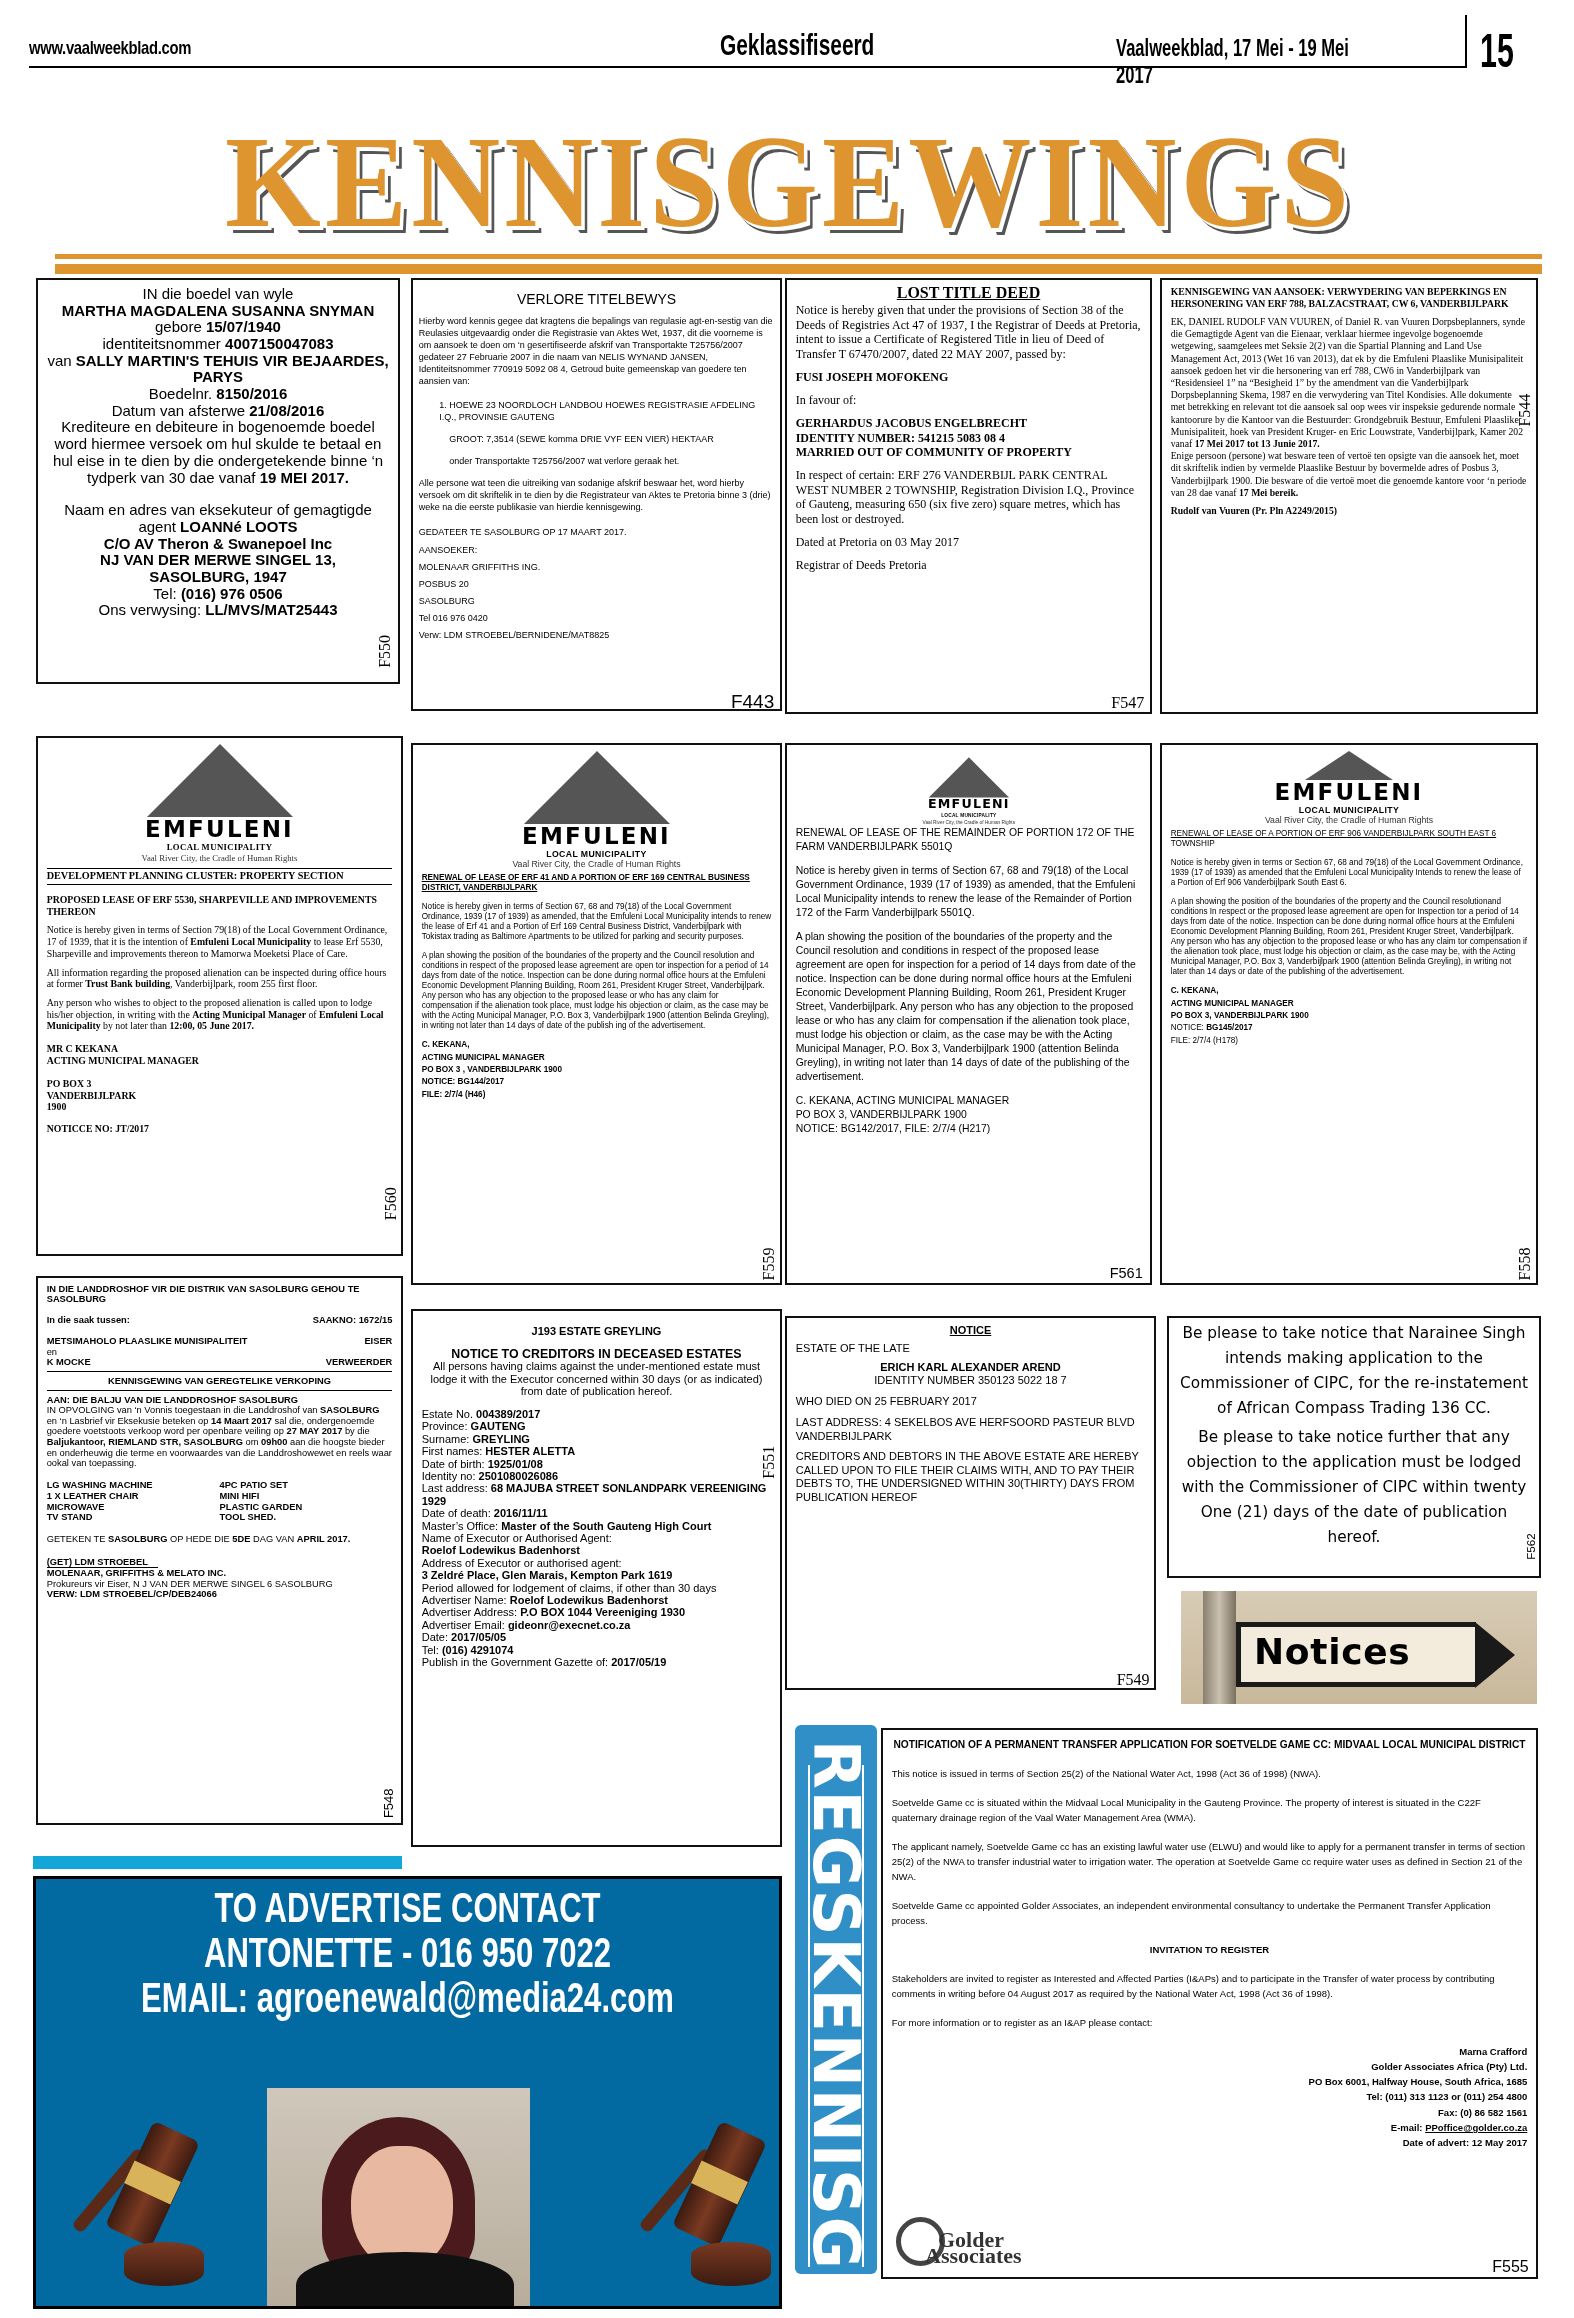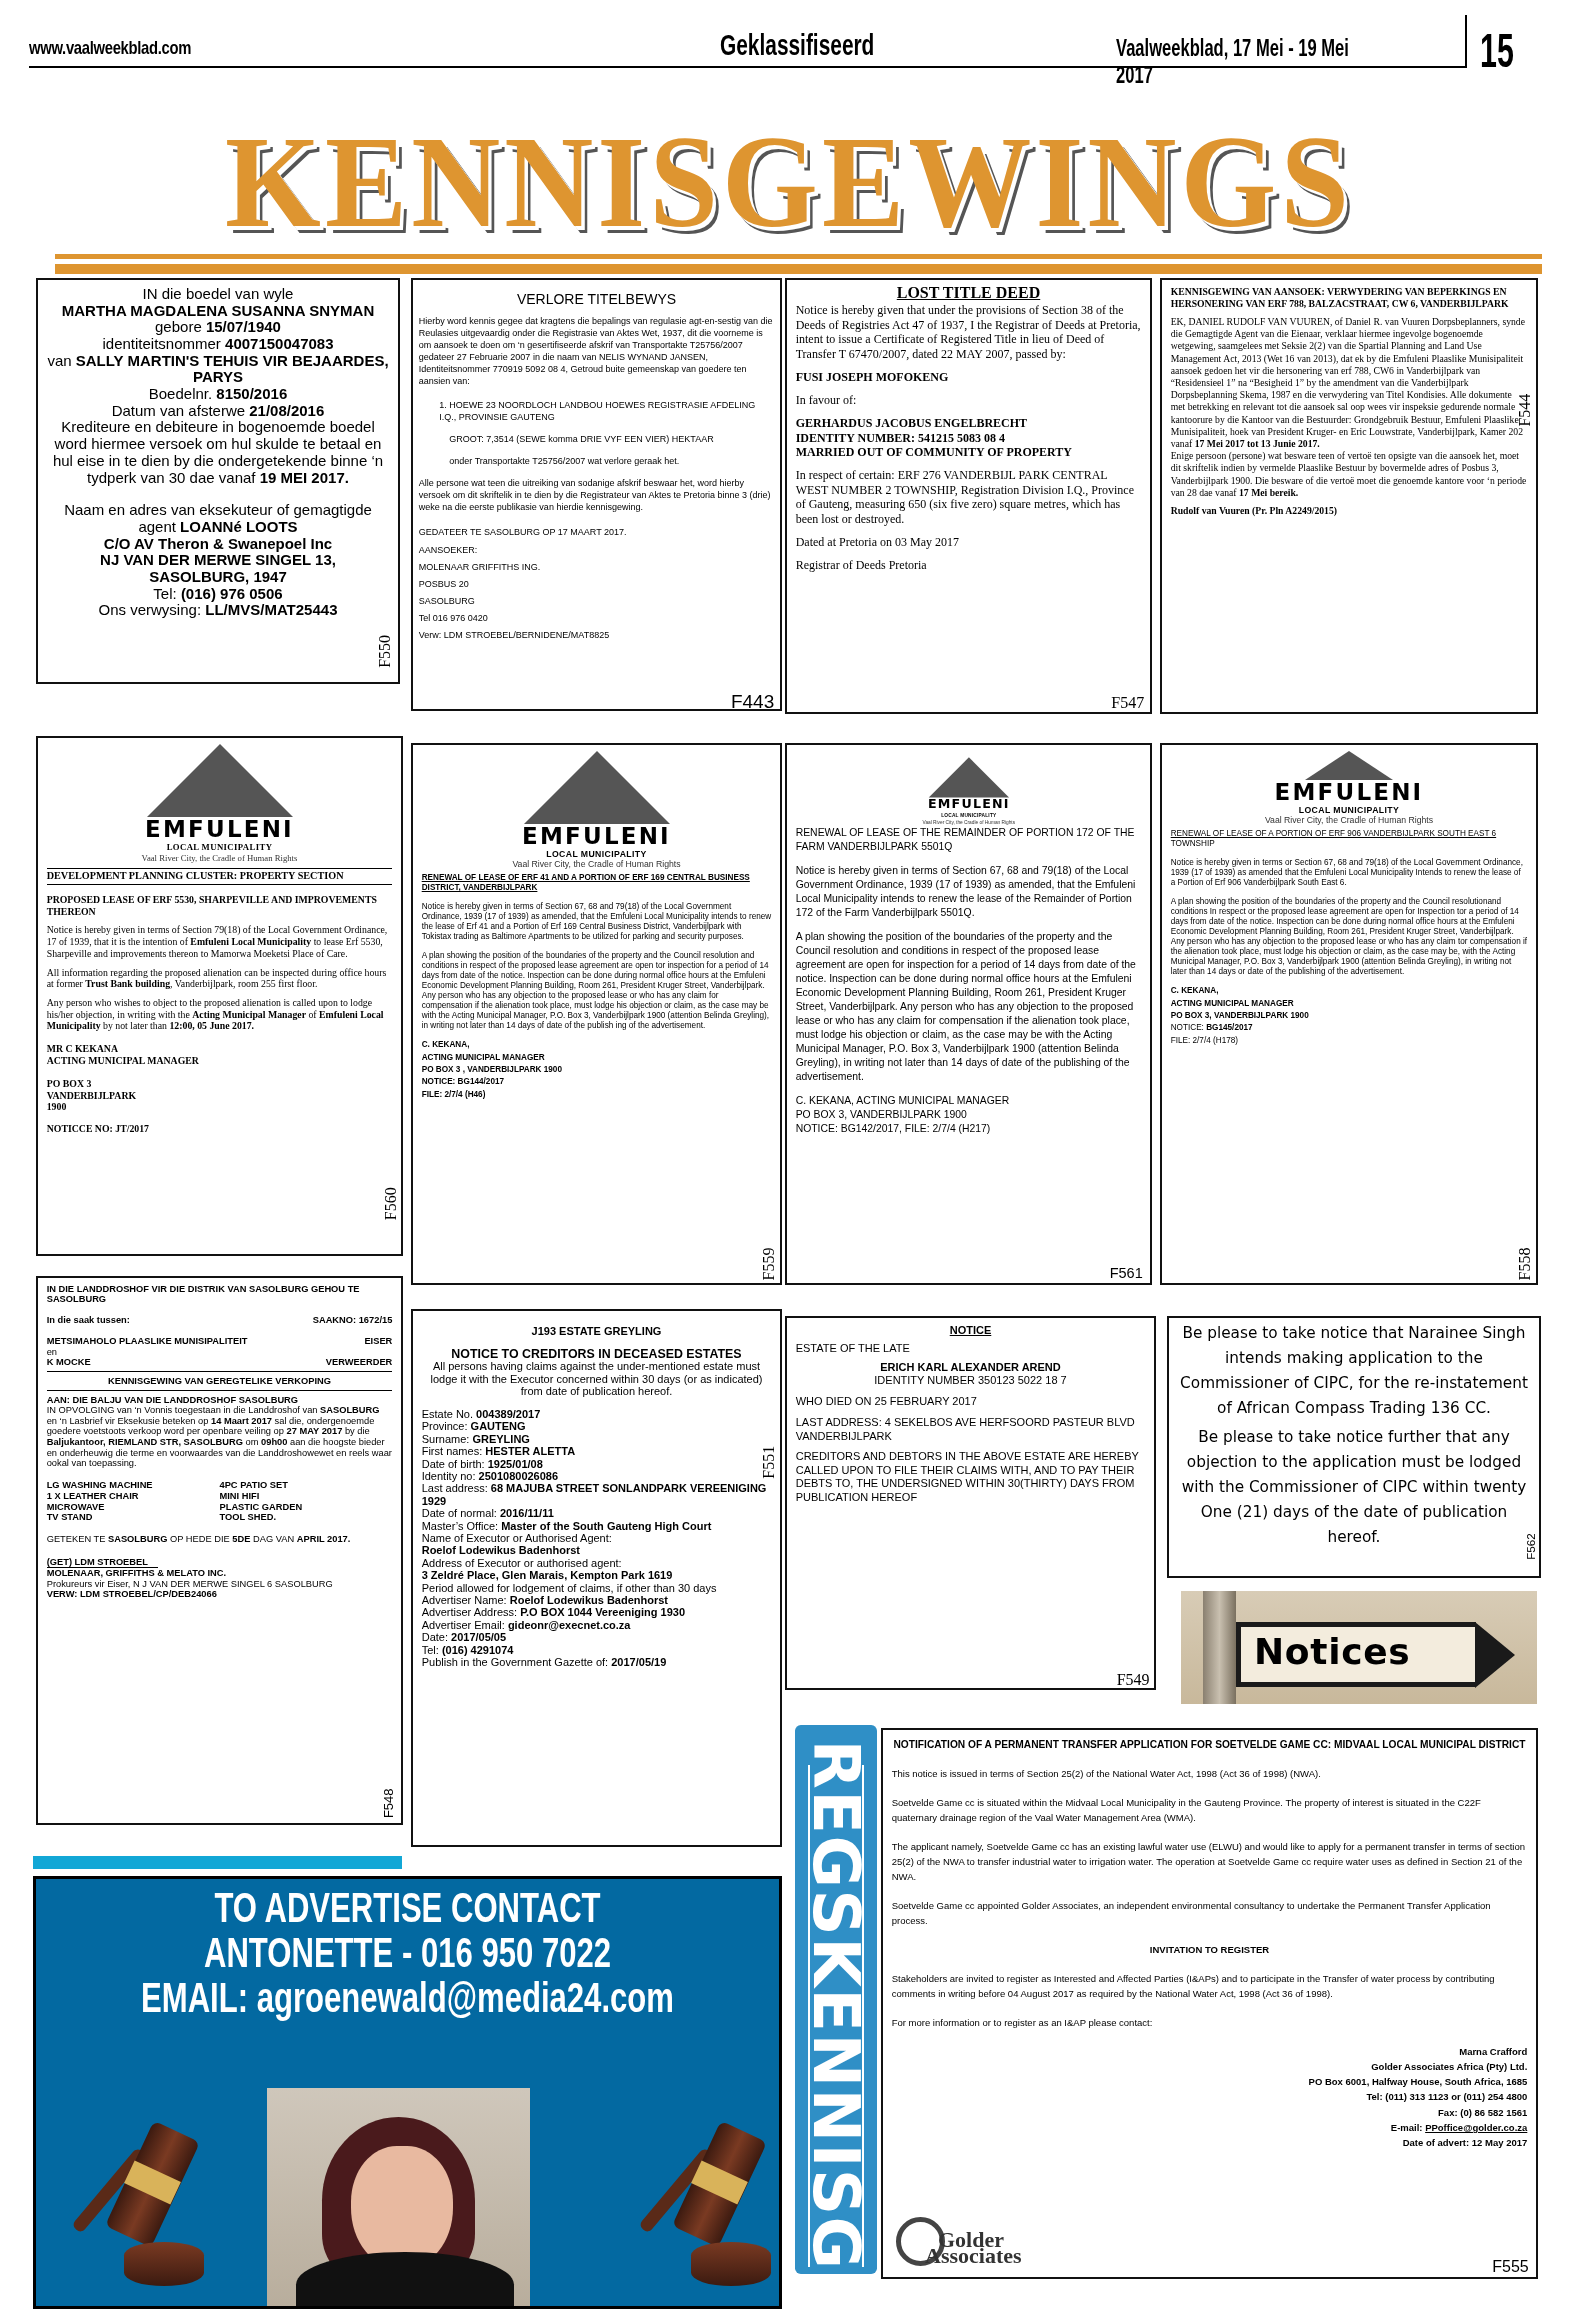--- a/index.html
+++ b/index.html
@@ -328,21 +328,21 @@
   <p class="b c" style="font-size:12.4px">NOTICE TO CREDITORS IN DECEASED ESTATES</p>
   <p class="c" style="margin-bottom:10.2px">All persons having claims against the under-mentioned estate must lodge it with the Executor concerned within 30 days (or as indicated) from date of publication hereof.</p>
   <div>
     <p><span>Estate No. </span><b>004389/2017</b></p>
     <p><span>Province: </span><b>GAUTENG</b></p>
     <p><span>Surname:  </span><b>GREYLING</b></p>
     <p><span>First names: </span><b>HESTER ALETTA</b></p>
     <p><span>Date of birth:  </span><b>1925/01/08</b></p>
     <p><span>Identity no: </span><b>2501080026086</b></p>
     <p><span>Last address:  </span><b>68 MAJUBA STREET SONLANDPARK VEREENIGING 1929</b></p>
-    <p><span>Date of normal: </span><b>2016/11/11</b></p>
+    <p><span>Date of death: </span><b>2016/11/11</b></p>
     <p><span>Master’s Office: </span><b>Master of the South Gauteng High Court</b></p>
     <p><span>Name of Executor or Authorised Agent: </span><br><b>Roelof Lodewikus Badenhorst</b></p>
     <p><span>Address of Executor or authorised agent: </span><br><b>3 Zeldré Place, Glen Marais, Kempton Park 1619</b></p>
     <p><span>Period allowed for lodgement of claims, if other than 30 days</span></p>
     <p><span>Advertiser Name: </span><b>Roelof Lodewikus Badenhorst</b></p>
     <p><span>Advertiser Address: </span><b>P.O BOX 1044 Vereeniging 1930</b></p>
     <p><span>Advertiser Email: </span><b>gideonr@execnet.co.za</b></p>
     <p><span>Date: </span><b>2017/05/05</b></p>
     <p><span>Tel: </span><b>(016) 4291074</b></p>
     <p><span>Publish in the Government Gazette of: </span><b>2017/05/19</b></p>

